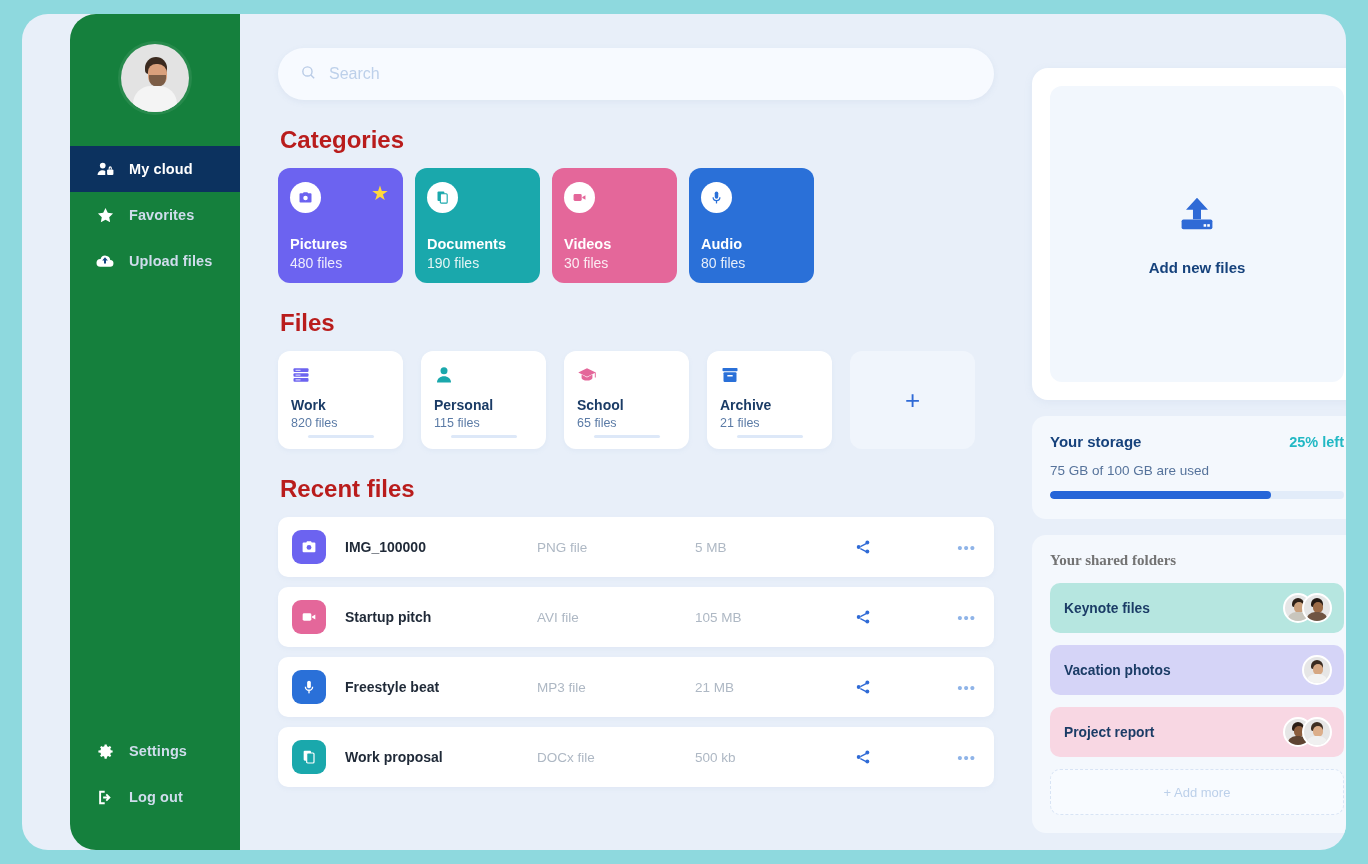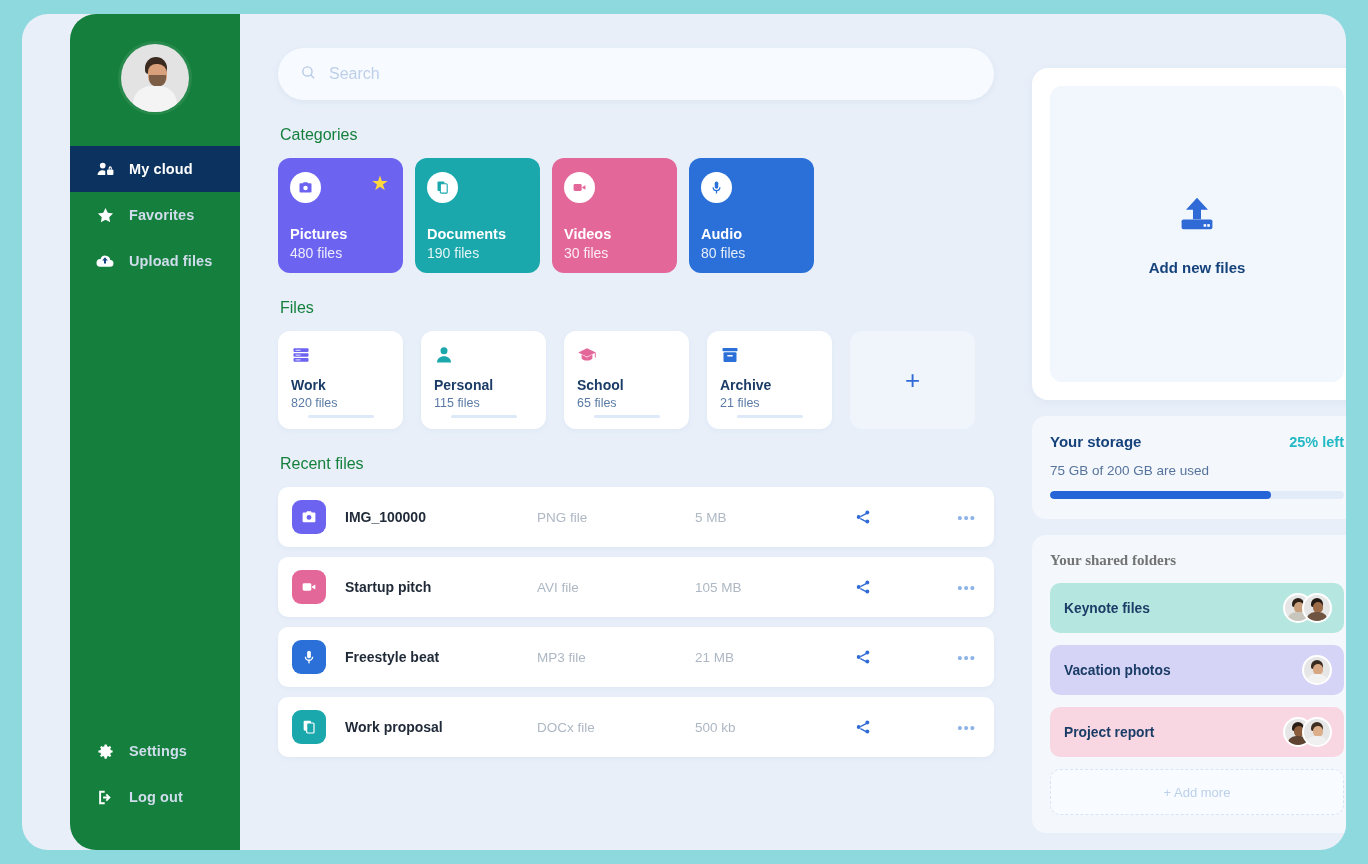--- a/index.html
+++ b/index.html
@@ -85,21 +85,21 @@
   }
   .search-bar .sico svg { stroke: #b9cbe6; fill: none; stroke-width: 2; }
   .search-input {
     border: none; outline: none; background: transparent;
     font-family: "Liberation Sans", sans-serif;
     font-size: 16px; color: #6f8fbb; width: 100%;
   }
   .search-input::placeholder { color: #bdd0ea; }
 
   .section-title {
-    color: #15803d; font-weight: normal; font-size: 16px;
+    color: #b91c1c; font-weight: bold; font-size: 24px;
     margin: 26px 0 14px 2px;
   }
 
   
   .cat-row { display: flex; gap: 12px; }
   .cat-card {
     width: 125px; height: 115px;
     border-radius: 12px;
     padding: 14px 12px 12px 12px;
     position: relative;
@@ -519,21 +519,21 @@
           <div class="dz-label">Add new files</div>
         </div>
       </div>
 
       <div class="rail-card" style="padding:0;background:transparent;box-shadow:none;margin-bottom:0">
         <div class="storage-card">
           <div class="storage-head">
             <span class="storage-title">Your storage</span>
             <span class="storage-left">25% left</span>
           </div>
-          <div class="storage-sub">75 GB of 200 GB are used</div>
+          <div class="storage-sub">75 GB of 100 GB are used</div>
           <div class="storage-track">
             <div class="storage-fill" id="storage-fill" style="width: 75%;"></div>
           </div>
         </div>
 
         <div class="shared-card">
           <div class="shared-title">Your shared folders</div>
 
           <div class="shared-item" style="background:#b6e6e0">
             <span class="shared-name">Keynote files</span>

